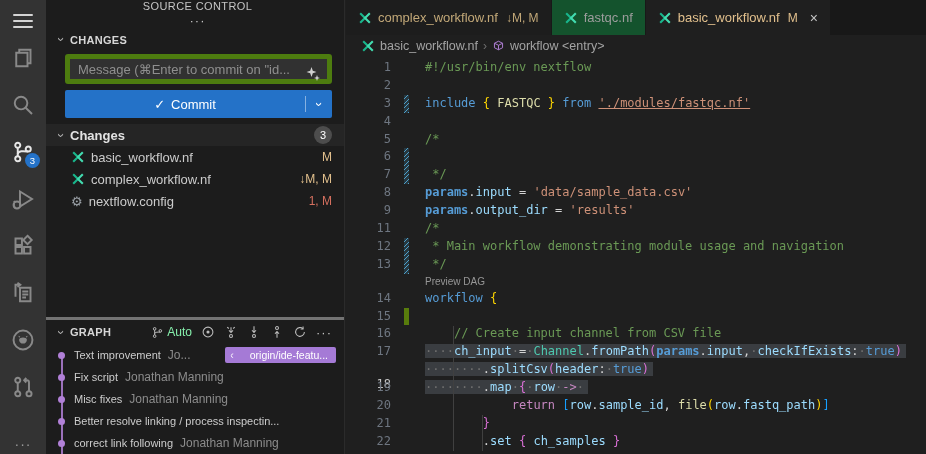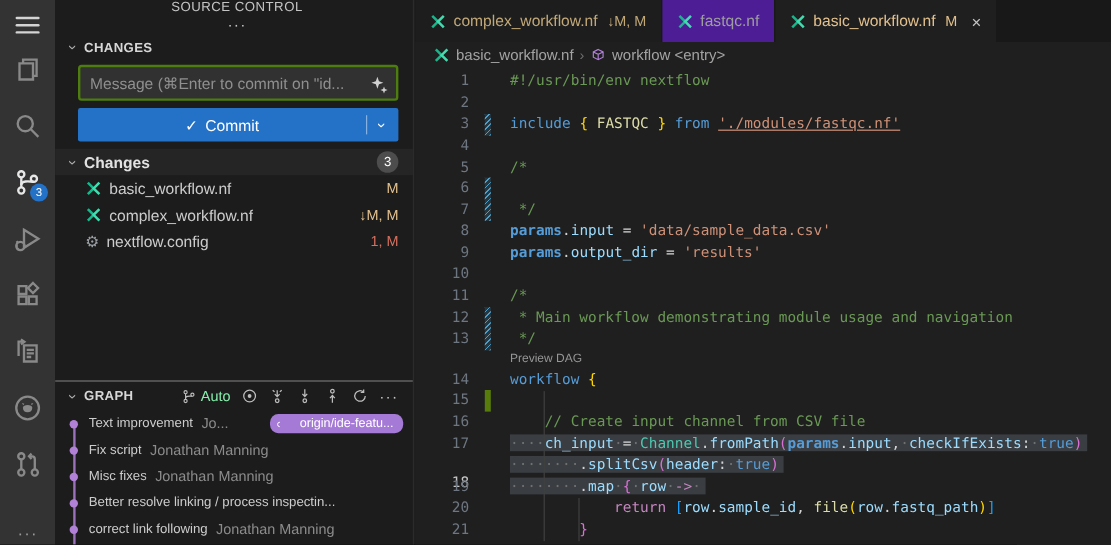--- a/index.html
+++ b/index.html
@@ -21,21 +21,21 @@
 
   
   .sidebar { position:absolute; left:46px; top:0; width:299px; height:454px; background:#1c1c1c;
              border-right:1px solid #2b2b2b; font-size:13px; }
   .scm-title { height:28px; display:flex; align-items:center; justify-content:space-between; padding:0 14px 0 19px;flex-direction:column; }
   .scm-title .ttl { font-size:11px; color:#c5c5c5; letter-spacing:.4px; }
   .dots { color:#c5c5c5; font-size:13px; letter-spacing:1px; cursor:pointer; }
   .chev { display:inline-block; color:#b0b0b0; font-size:13px; transform:rotate(90deg); transform-origin:center; width:10px; text-align:center; }
   .sec-header { height:23px; display:flex; align-items:center; padding-left:10px; gap:4px; cursor:pointer; }
   .sec-label { font-size:11px; font-weight:bold; color:#d7d7d7; letter-spacing:.3px; }
-  .msgbox { position:relative; margin:3px 12px 0 19px; height:30px; background:#313131; border:2px solid #4d7c0f; border-radius:3px;
+  .msgbox { position:relative; margin:3px 12px 0 19px; height:30px; background:#313131; border:5px solid #4d7c0f; border-radius:3px;
             display:flex; align-items:center; }
   .msgbox input { flex:1; background:transparent; border:none; outline:none; color:#cccccc; font-size:13px;
                   font-family:"Liberation Sans", sans-serif; padding:0 26px 0 8px; }
   .msgbox input::placeholder { color:#8f8f8f; }
   .sparkle { position:absolute; right:6px; top:7px; }
   .commitbtn { margin:6px 12px 0 19px; height:28px; background:var(--accent); border-radius:2px; color:#ffffff;
                display:flex; align-items:center; cursor:pointer; font-size:13px; }
   .cb-main { flex:1; display:flex; align-items:center; justify-content:center; gap:6px; }
   .cb-split { width:1px; height:16px; background:rgba(255,255,255,.45); }
   .cb-chev { width:26px; display:flex; align-items:center; justify-content:center; }
@@ -43,41 +43,41 @@
   .tree-parent { margin-top:6px; height:22px; display:flex; align-items:center; gap:4px; padding:0 12px 0 10px;
                  background:rgba(255,255,255,.045); cursor:pointer; }
   .tree-parent .lbl { font-weight:bold; color:#e2e2e2; font-size:13px; }
   .count-badge { margin-left:auto; min-width:18px; height:18px; border-radius:10px; background:#4d4d4d; color:#ffffff;
                  font-size:11px; display:flex; align-items:center; justify-content:center; padding:0 5px; }
   .file-row { height:22px; display:flex; align-items:center; gap:6px; padding:0 12px 0 25px; cursor:pointer; }
   .file-row .fname { color:#cccccc; white-space:nowrap; overflow:hidden; }
   .file-row .fdec { margin-left:auto; font-size:12px; white-space:nowrap; }
   .gear-glyph { color:#9aa0a6; font-size:13px; line-height:13px; }
 
-  .graph-sec { position:absolute; left:0; right:0; top:317px; bottom:0; border-top:1px solid #737373; overflow:hidden; }
+  .graph-sec { position:absolute; left:0; right:0; top:317px; bottom:0; border-top:3px solid #737373; overflow:hidden; }
   .graph-header { height:24px; display:flex; align-items:center; gap:4px; padding:0 12px 0 10px; }
   .gh-icons { margin-left:auto; display:flex; align-items:center; gap:9px; }
   .gh-icons svg { stroke:#bdbdbd; fill:none; stroke-width:1.2; cursor:pointer; }
   .gh-auto { display:flex; align-items:center; gap:3px; color:#86efac; font-size:12px; cursor:pointer; }
   .commit-list { position:relative; }
   .graph-line { position:absolute; left:15px; top:11px; bottom:-2px; width:1.5px; background:var(--purple); opacity:.85; }
   .commit-row { position:relative; height:22px; display:flex; align-items:center; padding:0 8px 0 28px; cursor:pointer; overflow:hidden; }
   .commit-dot { position:absolute; left:12px; top:7.5px; width:7px; height:7px; border-radius:50%; background:var(--purple); }
   .commit-msg { color:#cccccc; font-size:11px; white-space:nowrap; overflow:hidden; flex-shrink:1; }
   .commit-author { color:#8c8c8c; font-size:12px; margin-left:7px; white-space:nowrap; overflow:hidden; text-overflow:ellipsis; flex:1; }
   .ref-badge { flex-shrink:0; margin-left:4px; display:flex; align-items:center; gap:9px; background:var(--badgepurple); color:#ffffff;
-               font-size:10.5px; height:16px; border-radius:7px; padding:0 8px 0 5px; white-space:nowrap; }
+               font-size:10.5px; height:16px; border-radius:2px; padding:0 8px 0 5px; white-space:nowrap; }
   .ref-badge svg { stroke:#fff; fill:none; stroke-width:1.2; }
 
   
   .editor { position:absolute; left:346px; top:0; right:0; height:454px; background:#1f1f1f; }
   .tabbar { height:35px; background:#181818; display:flex; align-items:stretch; }
   .tab { display:flex; align-items:center; padding:0 12px; gap:6px; background:#1d1d1d; margin-right:1px; cursor:pointer;
          font-size:13px; white-space:nowrap; }
-  .tab:nth-child(2) { background:#4c1d95; }
+  .tab:nth-child(2) { background:#14532d; }
   .tab.active { background:#1f1f1f; }
   .tab .ttl { color:#9d9d9d; }
   .tab .ttl.mod { color:#c2a878; }
   .tab.active .ttl.mod { color:var(--modified); }
   .tab .tabdec { font-size:12px; color:#c2a878; margin-left:2px; }
   .tab.active .tabdec { color:var(--modified); }
   .tab .close { color:#c5c5c5; font-size:14px; margin-left:6px; cursor:pointer; }
   .breadcrumbs { height:22px; display:flex; align-items:center; gap:5px; padding-left:15px; font-size:12.5px; color:#a3a3a3; }
   .breadcrumbs .bsep { color:#6e6e6e; font-size:12px; }
   .breadcrumbs .crumb { cursor:pointer; }
@@ -385,25 +385,20 @@
           <span class="ln">8</span>
           <span class="mk"></span>
           <span class="tx"><span class="kb">params</span><span class="p">.</span><span class="v">input</span><span class="p"> = </span><span class="s">'data/sample_data.csv'</span></span>
         </div>
         <div class="cline">
           <span class="ln">9</span>
           <span class="mk"></span>
           <span class="tx"><span class="kb">params</span><span class="p">.</span><span class="v">output_dir</span><span class="p"> = </span><span class="s">'results'</span></span>
         </div>
         <div class="cline">
-          <span class="ln">10</span>
-          <span class="mk"></span>
-          <span class="tx"></span>
-        </div>
-        <div class="cline">
           <span class="ln">11</span>
           <span class="mk"></span>
           <span class="tx"><span class="c">/*</span></span>
         </div>
         <div class="cline">
           <span class="ln">12</span>
           <span class="mk mod"></span>
           <span class="tx"><span class="c"> * Main workflow demonstrating module usage and navigation</span></span>
         </div>
         <div class="cline">

